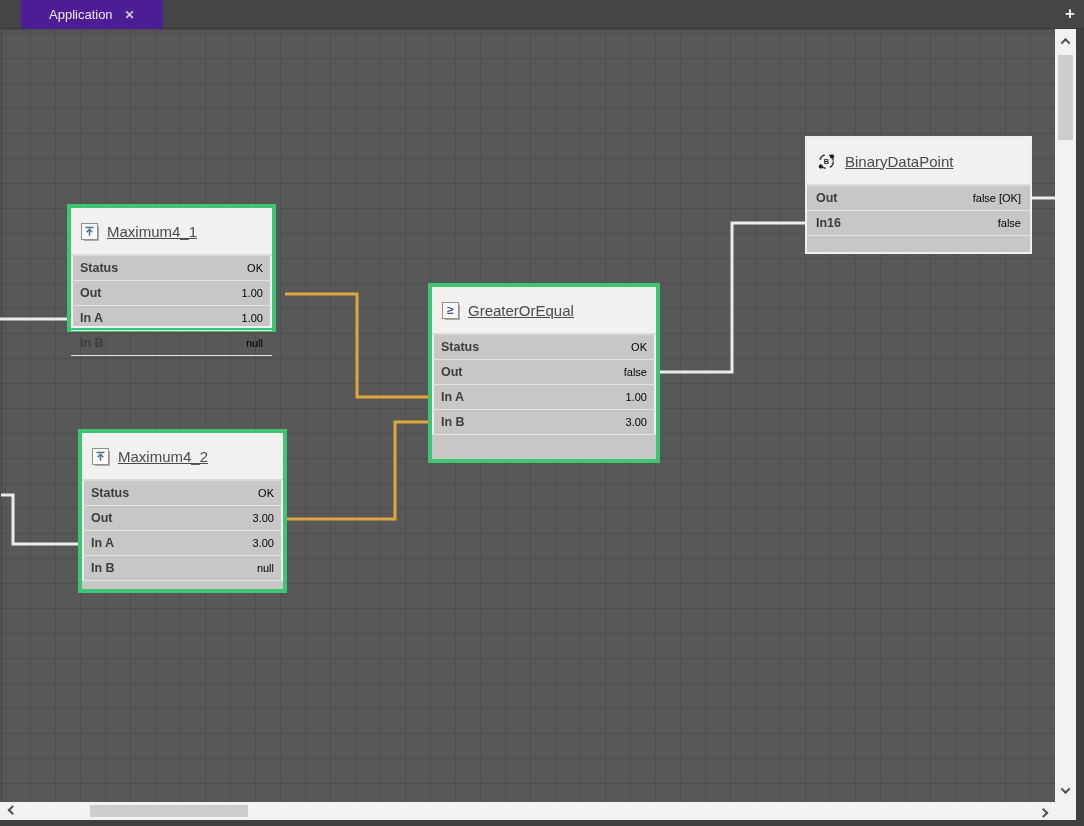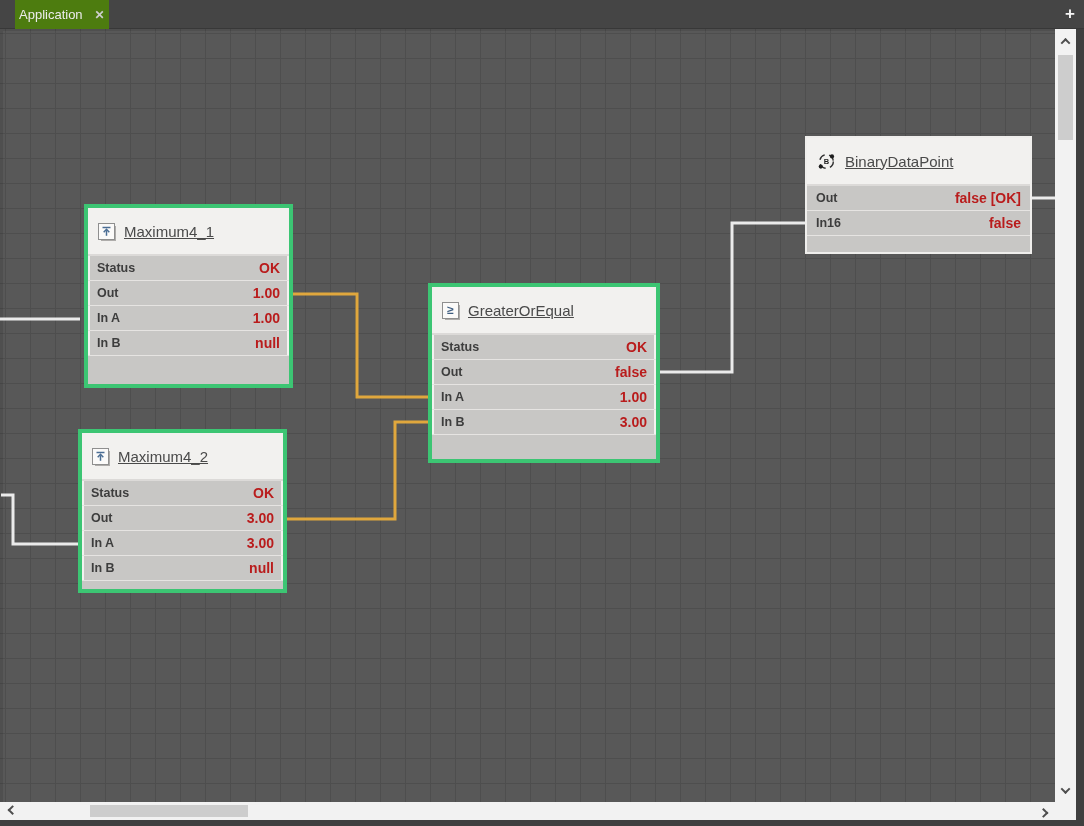--- a/index.html
+++ b/index.html
@@ -4,22 +4,22 @@
 <style>
   * { box-sizing: border-box; margin: 0; padding: 0; }
   html,body { width:1084px; height:826px; overflow:hidden; }
   body { font-family: "Liberation Sans", sans-serif; background:#3f3f3f; }
 
   .app { position:relative; width:1084px; height:826px; background:#3f3f3f; }
 
   
   .tab-bar { position:absolute; left:0; top:0; width:1084px; height:29px;
              background:#454545; border-bottom:1px solid #383838; }
-  .tab { position:absolute; left:15px; top:0; height:29px; background:#4d7c0f;
-         display:flex; align-items:center; padding:0 4px; gap:12px; cursor:default; }
+  .tab { position:absolute; left:21px; top:0; height:29px; background:#4c1d95;
+         display:flex; align-items:center; padding:0 28px; gap:12px; cursor:default; }
   .tab-label { color:#ececec; font-size:13px; }
   .tab-close { color:#cfcfcf; font-size:12px; font-weight:bold; cursor:pointer; line-height:1; }
   .add-tab { position:absolute; right:9px; top:3px; color:#f5f5f5; font-size:17px;
              font-weight:bold; cursor:pointer; line-height:22px; }
 
   
   .canvas { position:absolute; left:0; top:29px; width:1055px; height:773px;
             background-color:#585858;
             background-image:
               linear-gradient(#4e4e4e 1px, transparent 1px),
@@ -38,21 +38,21 @@
   .node-title { font-size:15px; color:#4a4a4a; margin-left:9px; white-space:nowrap;text-decoration:underline; }
   .icon-box { width:17px; height:17px; background:#fbfaf9; border:1px solid #8f8f8f;
               box-shadow:2px 2px 0 -1px #aeacaa; display:flex; align-items:center;
               justify-content:center; flex:none; }
   .gte-glyph { font-size:12px; font-weight:bold; color:#3e5d80; line-height:1; }
   .icon-round { width:19px; height:19px; display:flex; align-items:center;
                 justify-content:center; flex:none; }
   .node-row { height:25px; flex:none; display:flex; justify-content:space-between;
               align-items:center; padding:0 9px; border-bottom:1px solid #e6e4e2;gap:39px; }
   .row-label { font-size:12.5px; font-weight:bold; color:#3d3d3d; }
-  .row-value { font-size:14px; font-weight:bold; color:#b91c1c; }
+  .row-value { font-size:11px; font-weight:normal; color:#000000; }
   .node-footer { flex:1; background:#c8c7c5; }
 
   
   .vscrollbar { position:absolute; left:1055px; top:29px; width:21px; height:773px;
                 background:#f2f2f2; }
   .hscrollbar { position:absolute; left:0; top:802px; width:1055px; height:18px;
                 background:#f2f2f2; }
   .sb-corner  { position:absolute; left:1055px; top:802px; width:21px; height:18px;
                 background:#f2f2f2; }
   .vthumb { position:absolute; left:3px; right:3px; top:26px; height:85px; background:#cdcdcd; }
@@ -85,21 +85,21 @@
   <div class="canvas" id="canvas">
     <svg class="wires-layer" id="wires" width="1055" height="773" viewBox="0 0 1055 773">
         <polyline points="0,290 80,290" fill="none" stroke="#ebebeb" stroke-width="3" stroke-linejoin="miter" stroke-linecap="butt"></polyline>
         <polyline points="1,466 13,466 13,515 80,515" fill="none" stroke="#ebebeb" stroke-width="3" stroke-linejoin="miter" stroke-linecap="butt"></polyline>
         <polyline points="285,265 357,265 357,368 430,368" fill="none" stroke="#e0a73d" stroke-width="3" stroke-linejoin="miter" stroke-linecap="butt"></polyline>
         <polyline points="285,490 395,490 395,393 430,393" fill="none" stroke="#e0a73d" stroke-width="3" stroke-linejoin="miter" stroke-linecap="butt"></polyline>
         <polyline points="658,343 732,343 732,194 807,194" fill="none" stroke="#ebebeb" stroke-width="3" stroke-linejoin="miter" stroke-linecap="butt"></polyline>
         <polyline points="1030,169 1055,169" fill="none" stroke="#ebebeb" stroke-width="3" stroke-linejoin="miter" stroke-linecap="butt"></polyline>
       </svg>
     <div id="nodes">
-        <div class="node selected" style="left: 84px; top: 175px; width: 209px; height: 184px;">
+        <div class="node selected" style="left: 67px; top: 175px; width: 209px; height: 128px;">
           <div class="node-header">
             <span class="icon-box">
               <svg width="11" height="11" viewBox="0 0 11 11">
                 <path d="M1.5 1.5 H9.5" fill="none" stroke="#4a6d94" stroke-width="1.5"></path>
                 <path d="M5.5 9.8 V4.2" fill="none" stroke="#4a6d94" stroke-width="1.5"></path>
                 <path d="M2.7 6.3 L5.5 3.3 L8.3 6.3" fill="none" stroke="#4a6d94" stroke-width="1.5"></path>
               </svg>
             </span>
             <span class="node-title">Maximum4_1</span>
           </div>

